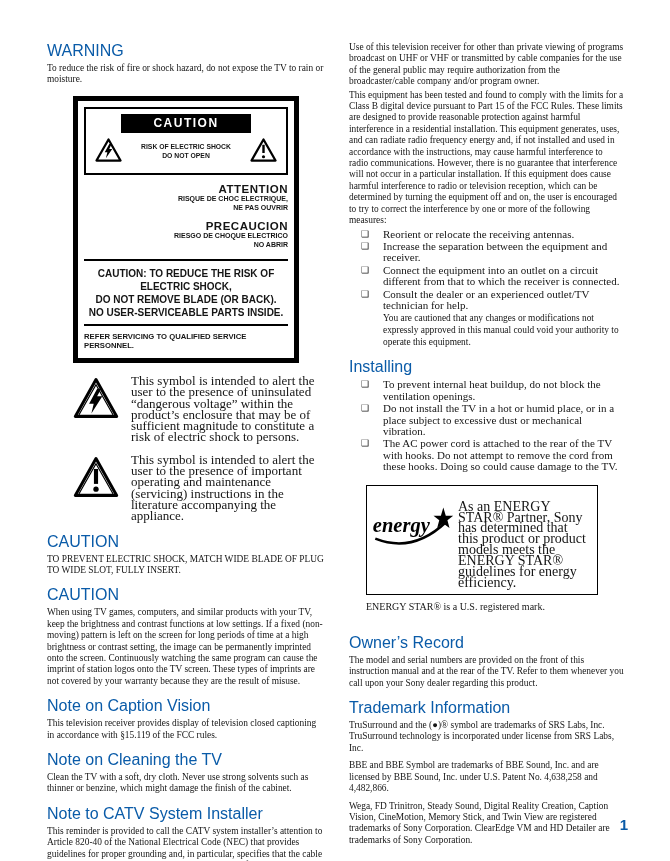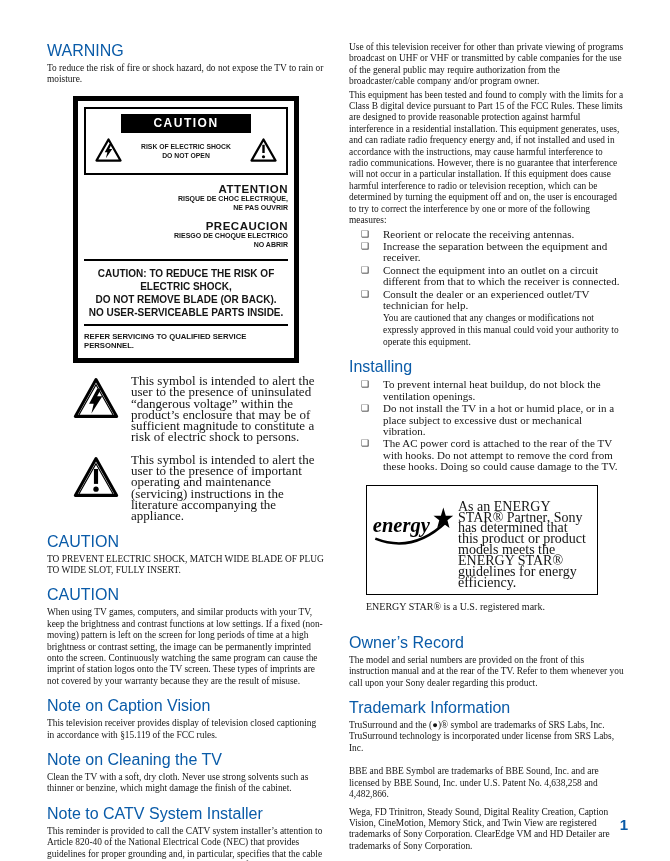--- a/index.html
+++ b/index.html
@@ -184,19 +184,19 @@
         </span>
         <span class="etxt">As an ENERGY STAR® Partner, Sony has determined that this product or product models meets the ENERGY STAR® guidelines for energy efficiency.</span>
       </div>
       <p class="emark">ENERGY STAR® is a U.S. registered mark.</p>
 
       <div class="head" style="margin-top:22px">Owner’s Record</div>
       <p class="body">The model and serial numbers are provided on the front of this instruction manual and at the rear of the TV. Refer to them whenever you call upon your Sony dealer regarding this product.</p>
 
       <div class="head sp">Trademark Information</div>
       <p class="body">TruSurround and the (●)® symbol are trademarks of SRS Labs, Inc. TruSurround technology is incorporated under license from SRS Labs, Inc.</p>
-      <p class="body sp" style="margin-top:12px">BBE and BBE Symbol are trademarks of BBE Sound, Inc. and are licensed by BBE Sound, Inc. under U.S. Patent No. 4,638,258 and 4,482,866.</p>
+      <p class="body sp" style="margin-top:6px">BBE and BBE Symbol are trademarks of BBE Sound, Inc. and are licensed by BBE Sound, Inc. under U.S. Patent No. 4,638,258 and 4,482,866.</p>
       <p class="body" style="margin-top:6px">Wega, FD Trinitron, Steady Sound, Digital Reality Creation, Caption Vision, CineMotion, Memory Stick, and Twin View are registered trademarks of Sony Corporation. ClearEdge VM and HD Detailer are trademarks of Sony Corporation.</p>
     </div>
   </div>
 
   <div class="pagenum">1</div>
 </div>
 
 </body></html>

